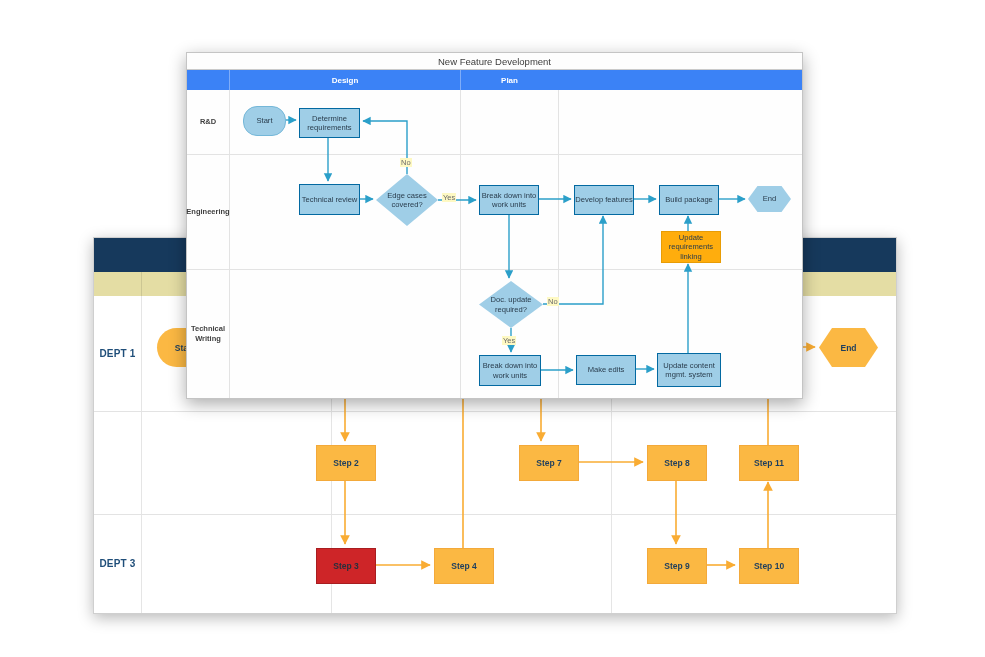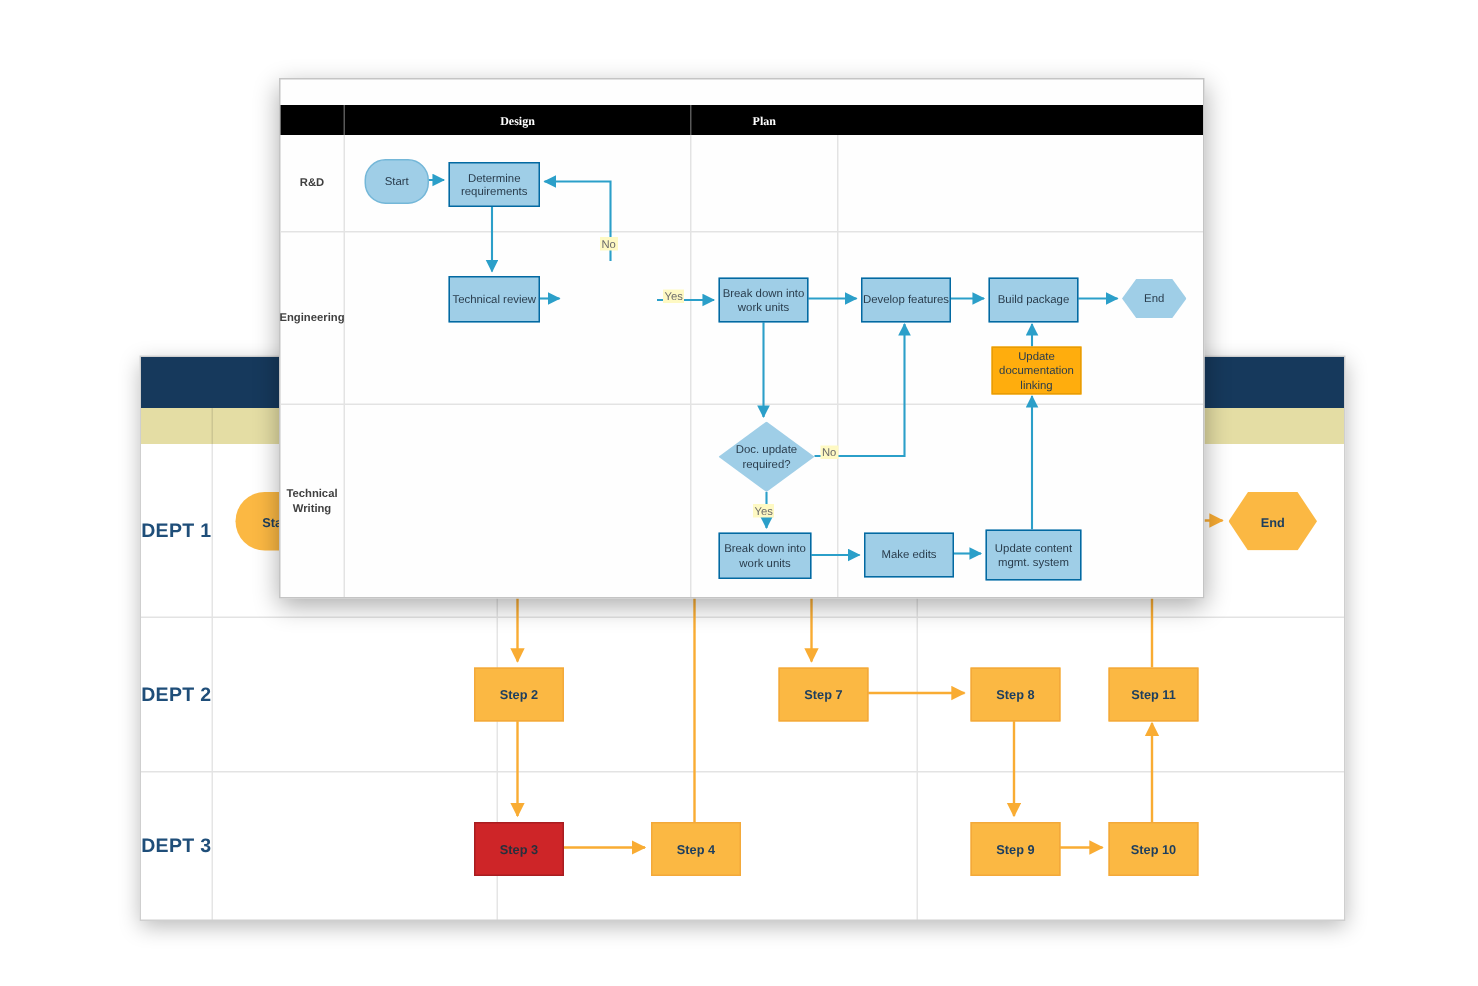--- a/index.html
+++ b/index.html
@@ -7,36 +7,36 @@
          font-family:"Liberation Sans",sans-serif;}
   .panel{position:absolute;background:#fff;}
   
   #bg-panel{left:93px;top:237px;width:802px;height:375px;border:1px solid #cfcfcf;
             box-shadow:0 4px 14px rgba(0,0,0,.28);z-index:1;}
   #bg-navy{position:absolute;left:0;top:0;width:100%;height:34px;background:#16395c;}
   #bg-band{position:absolute;left:0;top:34px;width:100%;height:24px;background:#e4dda4;}
   .bg-vline{position:absolute;top:34px;height:341px;width:1px;background:rgba(0,0,0,.10);}
   .bg-hline{position:absolute;left:0;width:100%;height:1px;background:#e3e3e3;}
   .bg-lane{position:absolute;left:0;width:47px;display:flex;align-items:center;justify-content:center;
-           font-weight:bold;font-size:13px;color:#1f4e79;letter-spacing:.2px;}
+           font-weight:bold;font-size:10px;color:#1f4e79;letter-spacing:.2px;}
   .step{position:absolute;display:flex;align-items:center;justify-content:center;text-align:center;
         background:#fbb843;border:1px solid #f3a93a;color:#1d3e5e;font-weight:bold;font-size:8.5px;}
   .step.red{background:#ce2528;border-color:#a81d20;color:#27303d;}
   .stadium-bg{position:absolute;background:#fbb843;border-radius:20px;display:flex;align-items:center;
         justify-content:center;color:#1d3e5e;font-weight:bold;font-size:8.5px;}
   .hex-bg{position:absolute;background:#fbb843;display:flex;align-items:center;justify-content:center;
         color:#1d3e5e;font-weight:bold;font-size:8.5px;
         clip-path:polygon(22% 0,78% 0,100% 50%,78% 100%,22% 100%,0 50%);}
   
   #fg-panel{left:186px;top:52px;width:615px;height:345px;border:1px solid #c4c4c4;
             box-shadow:0 5px 16px rgba(0,0,0,.33);z-index:2;background:#fefefe;}
   #fg-title{position:absolute;left:0;top:0;width:100%;height:16px;display:flex;align-items:center;
             justify-content:center;font-size:9.5px;color:#3c3c3c;background:#fdfdfd;
             border-bottom:1px solid #c9c9c9;}
-  #fg-header{position:absolute;left:0;top:17px;width:100%;height:20px;background:#000000;display:flex;font-family:Liberation Serif, serif;}
+  #fg-header{position:absolute;left:0;top:17px;width:100%;height:20px;background:#3b82f6;display:flex;}
   .ph-cell{display:flex;align-items:center;justify-content:center;color:#ffffff;font-weight:bold;
            font-size:8px;border-left:1px solid rgba(255,255,255,.35);box-sizing:border-box;}
   .fg-vline{position:absolute;top:37px;height:308px;width:1px;background:#e3e3e3;}
   .fg-hline{position:absolute;left:0;width:100%;height:1px;background:#e3e3e3;}
   .fg-lane{position:absolute;left:0;width:42px;display:flex;align-items:center;justify-content:center;
            text-align:center;font-weight:bold;font-size:7.5px;color:#3f3f3f;line-height:1.25;}
   .node{position:absolute;display:flex;align-items:center;justify-content:center;text-align:center;
         font-size:7.6px;line-height:1.2;color:#293c4c;}
   .blue{background:#9fcee7;border:1px solid #0369a1;}
   .stadium-fg{background:#9fcee7;border:1px solid #74b7d8;border-radius:14px;}
@@ -56,23 +56,20 @@
     <div id="bg-band"></div>
 
     <div class="bg-vline" style="left:47px"></div>
     <div class="bg-vline" style="left:237px"></div>
     <div class="bg-vline" style="left:517px"></div>
     <div class="bg-hline" style="top:173px"></div>
     <div class="bg-hline" style="top:276px"></div>
 
     <div class="bg-lane" style="top:58px;height:115px">
         <span>DEPT 1</span>
-      </div>
-    <div class="bg-lane" style="top:173px;height:103px">
-        <span>DEPT 2</span>
       </div>
     <div class="bg-lane" style="top:276px;height:99px">
         <span>DEPT 3</span>
       </div>
 
     <svg class="connectors" width="802" height="375" viewBox="0 0 802 375">
       <defs>
         <marker id="ao" markerWidth="7" markerHeight="7" refX="5.5" refY="3" orient="auto">
           <path d="M0,0 L6,3 L0,6 z" fill="#f9ac33"></path>
         </marker>
@@ -119,20 +116,23 @@
       </div>
     <div class="step" style="left:645px;top:310px;width:58px;height:34px">
         <span>Step 10</span>
       </div>
     <div class="step" style="left:645px;top:207px;width:58px;height:34px">
         <span>Step 11</span>
       </div>
   </div>
 
   <div id="fg-panel" class="panel">
+    <div id="fg-title">
+        <span>New Feature Development</span>
+      </div>
 
     <div id="fg-header">
       <div class="ph-cell" style="width:42px;border-left:none"></div>
       <div class="ph-cell" style="width:231px">
           <span>Design</span>
         </div>
       <div class="ph-cell" style="width:98px">
           <span>Plan</span>
         </div>
     </div>
@@ -185,34 +185,37 @@
 
     <div class="node stadium-fg" style="left:56px;top:53px;width:41px;height:28px">
         <span>Start</span>
       </div>
     <div class="node blue" style="left:112px;top:55px;width:59px;height:28px">
         <span>Determine requirements</span>
       </div>
     <div class="node blue" style="left:112px;top:131px;width:59px;height:29px">
         <span>Technical review</span>
       </div>
+    <div class="node diamond" style="left:189px;top:121px;width:62px;height:52px">
+        <span>Edge cases covered?</span>
+      </div>
     <div class="node blue" style="left:292px;top:132px;width:58px;height:28px">
         <span>Break down into work units</span>
       </div>
     <div class="node blue" style="left:387px;top:132px;width:58px;height:28px">
         <span>Develop features</span>
       </div>
     <div class="node blue" style="left:472px;top:132px;width:58px;height:28px">
         <span>Build package</span>
       </div>
     <div class="node hex-fg" style="left:561px;top:133px;width:43px;height:26px">
         <span>End</span>
       </div>
     <div class="node orange-node" style="left:474px;top:178px;width:58px;height:30px">
-        <span>Update documentation linking</span>
+        <span>Update requirements linking</span>
       </div>
     <div class="node diamond" style="left:292px;top:228px;width:64px;height:47px">
         <span>Doc. update required?</span>
       </div>
     <div class="node blue" style="left:292px;top:302px;width:60px;height:29px">
         <span>Break down into work units</span>
       </div>
     <div class="node blue" style="left:389px;top:302px;width:58px;height:28px">
         <span>Make edits</span>
       </div>

